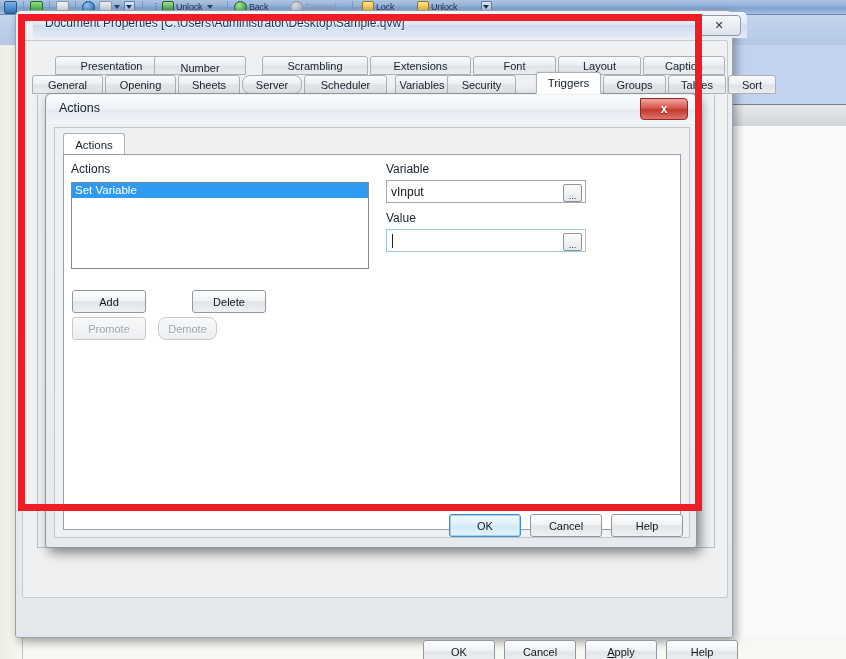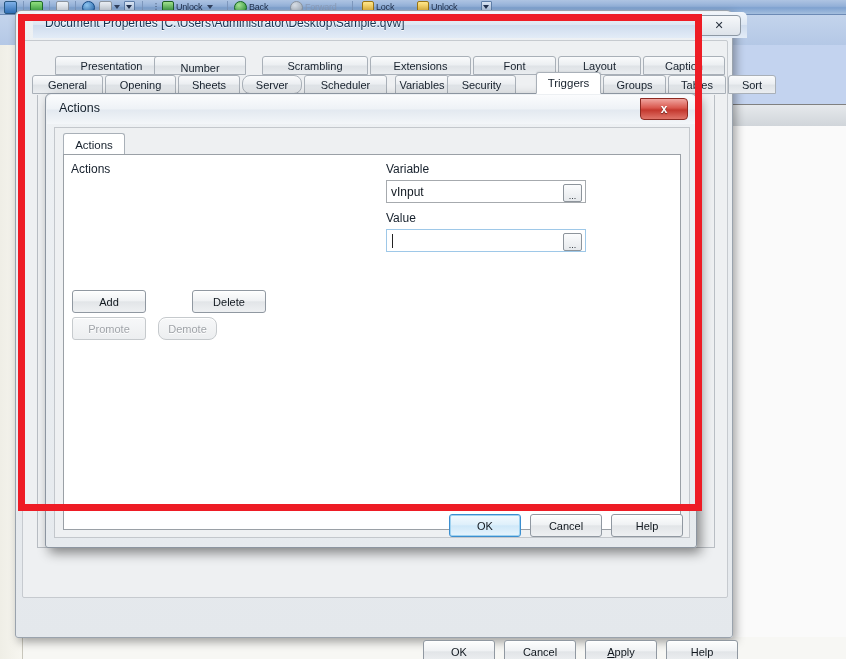--- a/index.html
+++ b/index.html
@@ -357,20 +357,23 @@
   </div>
 
   <div id="act-body">
 
     <div id="act-tab">Actions</div>
 
     <div id="act-panel">
 
       <div class="lbl" style="left:7px;top:7px;">Actions</div>
 
+      <div id="actions-list">
+        <div id="actions-list-item">Set Variable</div>
+      </div>
 
       <div class="lbl" style="left:322px;top:7px;">Variable</div>
       <div class="field" style="left:322px;top:25px;width:200px;">
         <span class="val" placeholder="">vInput</span>
         <span class="ellbtn">...</span>
       </div>
 
       <div class="lbl" style="left:322px;top:56px;">Value</div>
       <div class="field focus" style="left:322px;top:74px;width:200px;">
         <span class="caret"></span>

